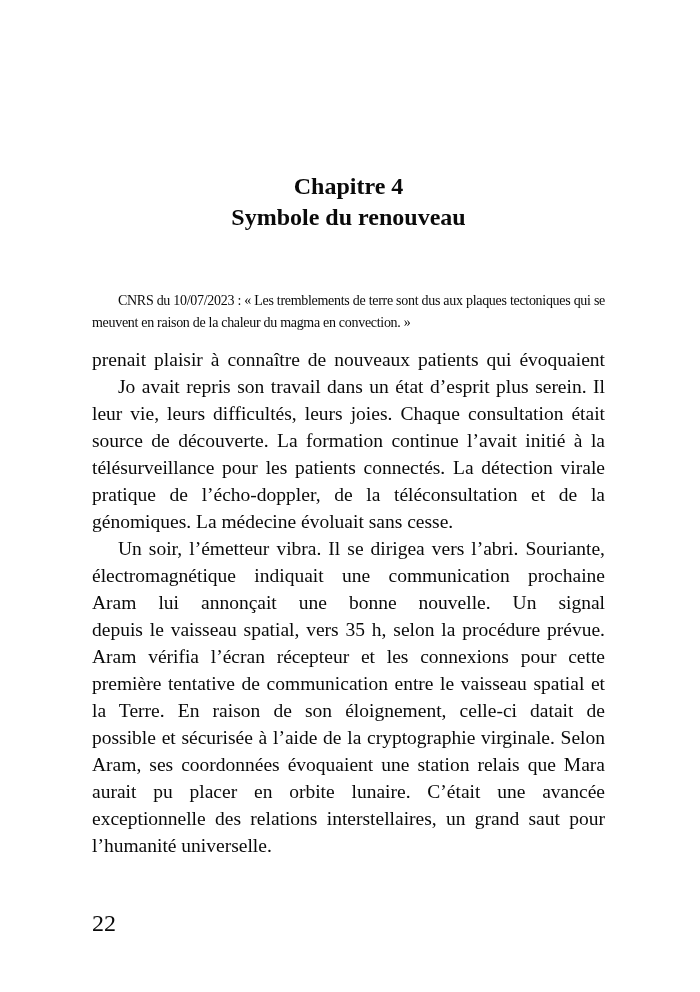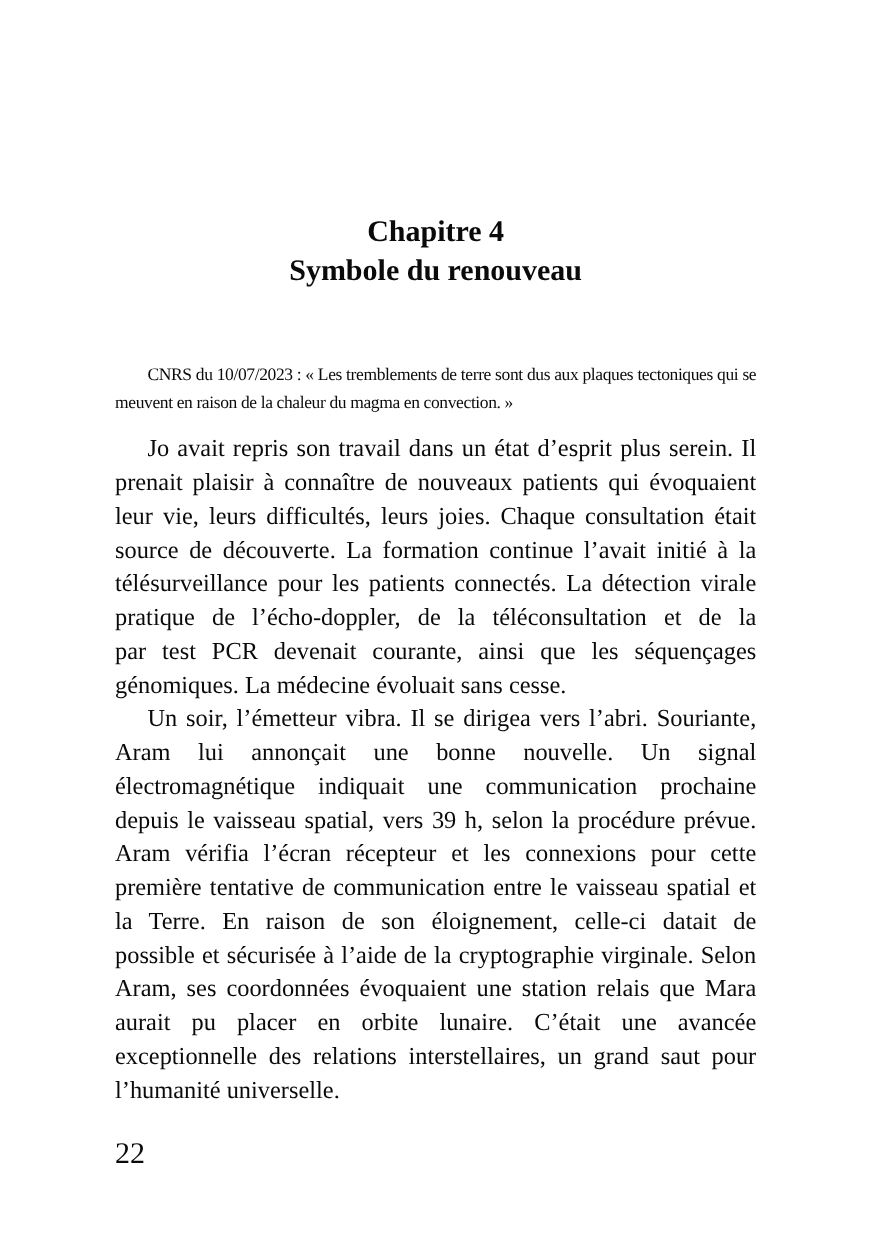--- a/index.html
+++ b/index.html
@@ -77,34 +77,33 @@
     <div>Symbole du renouveau</div>
   </div>
 
   <div class="epigraph">
     <div class="line firstline">CNRS du 10/07/2023 : « Les tremblements de terre sont dus aux plaques tectoniques qui se</div>
     <div class="line lastline">meuvent en raison de la chaleur du magma en convection. »</div>
   </div>
 
   <div class="bodytext">
     <div class="paragraph">
+      <div class="line">prenait plaisir à connaître de nouveaux patients qui évoquaient</div>
       <div class="line firstline">Jo avait repris son travail dans un état d’esprit plus serein. Il</div>
-      <div class="line">prenait plaisir à connaître de nouveaux patients qui évoquaient</div>
       <div class="line">leur vie, leurs difficultés, leurs joies. Chaque consultation était</div>
       <div class="line">source de découverte. La formation continue l’avait initié à la</div>
       <div class="line">télésurveillance pour les patients connectés. La détection virale</div>
       <div class="line">pratique de l’écho-doppler, de la téléconsultation et de la</div>
-      <div class="line">par test PCR devenait courante, ainsi que les séquençages</div>
       <div class="line lastline">génomiques. La médecine évoluait sans cesse.</div>
     </div>
     <div class="paragraph">
       <div class="line firstline">Un soir, l’émetteur vibra. Il se dirigea vers l’abri. Souriante,</div>
+      <div class="line">électromagnétique indiquait une communication prochaine</div>
       <div class="line">Aram lui annonçait une bonne nouvelle. Un signal</div>
-      <div class="line">électromagnétique indiquait une communication prochaine</div>
-      <div class="line">depuis le vaisseau spatial, vers 39 h, selon la procédure prévue.</div>
+      <div class="line">depuis le vaisseau spatial, vers 35 h, selon la procédure prévue.</div>
       <div class="line">Aram vérifia l’écran récepteur et les connexions pour cette</div>
       <div class="line">première tentative de communication entre le vaisseau spatial et</div>
       <div class="line">la Terre. En raison de son éloignement, celle-ci datait de</div>
       <div class="line">possible et sécurisée à l’aide de la cryptographie virginale. Selon</div>
       <div class="line">Aram, ses coordonnées évoquaient une station relais que Mara</div>
       <div class="line">aurait pu placer en orbite lunaire. C’était une avancée</div>
       <div class="line">exceptionnelle des relations interstellaires, un grand saut pour</div>
       <div class="line lastline">l’humanité universelle.</div>
     </div>
   </div>

